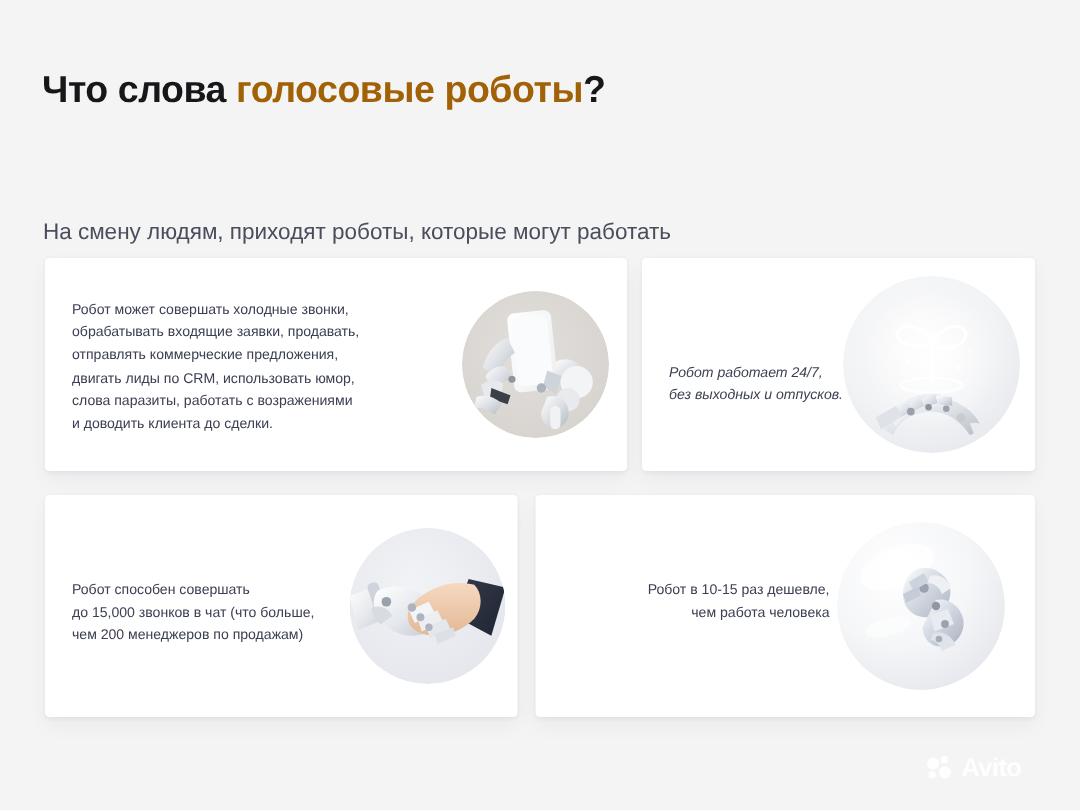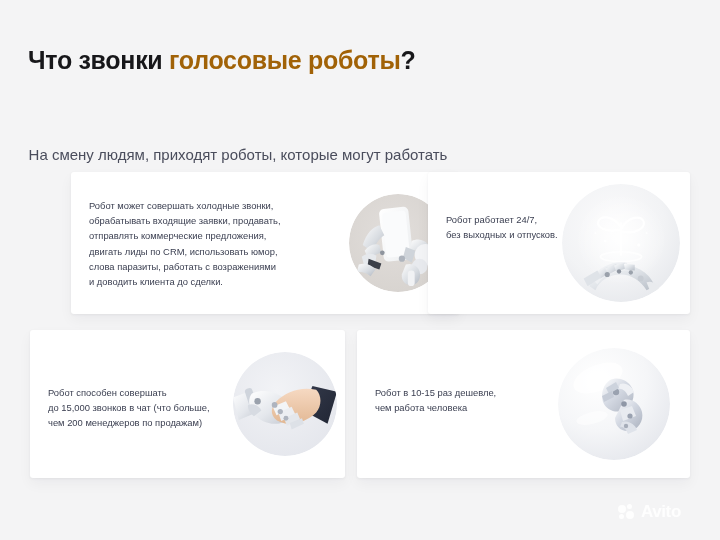--- a/index.html
+++ b/index.html
@@ -67,36 +67,36 @@
   }
 
   
   .card {
     position: absolute;
     background: #ffffff;
     border-radius: 3px;
     box-shadow: 0 1px 3px rgba(30,32,48,0.055), 0 6px 14px rgba(30,32,48,0.045);
     overflow: hidden;
   }
-  .card-1 { left: 30px;  top: 172px; width: 388px; height: 142px; margin-left: 41px; }
+  .card-1 { left: 30px;  top: 172px; width: 388px; height: 142px; }
   .card-2 { left: 428px; top: 172px; width: 262px; height: 142px; }
   .card-3 { left: 30px;  top: 330px; width: 315px; height: 148px; }
   .card-4 { left: 357px; top: 330px; width: 333px; height: 148px; }
 
   .card-text {
     position: absolute;
     font-size: 9.4px;
     line-height: 1.62;
     color: #3c4052;
     white-space: pre-line;
   }
   .card-1 .card-text { left: 18px; top: 26px; width: 250px; }
-  .card-2 .card-text { left: 18px; top: 40px; width: 160px; }
+  .card-2 .card-text { left: 18px; top: 68px; width: 160px; font-style: italic; }
   .card-3 .card-text { left: 18px; top: 55px; width: 215px; }
-  .card-4 .card-text { left: 18px; top: 55px; width: 190px; }
+  .card-4 .card-text { left: 6px; top: 55px; width: 190px; text-align: right; }
 
   
   .circle-img {
     position: absolute;
     border-radius: 50%;
     overflow: hidden;
   }
   .card-1 .circle-img { right: 12px;  top: 22px; width: 98px;  height: 98px; }
   .card-2 .circle-img { right: 10px;  top: 12px; width: 118px; height: 118px; }
   .card-3 .circle-img { right: 8px;   top: 22px; width: 104px; height: 104px; }
@@ -136,21 +136,21 @@
     letter-spacing: -0.4px;
     line-height: 1;
   }
 </style>
 </head>
 <body>
 
 <div class="page">
 
   <div class="header">
-    <h1 class="page-title"><span class="plain">Что звонки </span><span class="accent">голосовые роботы</span><span class="plain">?</span></h1>
+    <h1 class="page-title"><span class="plain">Что слова </span><span class="accent">голосовые роботы</span><span class="plain">?</span></h1>
   </div>
 
   <p class="lead-2">На смену людям, приходят роботы, которые могут работать намного продуктивнее обычных сотрудников.</p>
 
   <div class="card card-1">
     <div class="card-text">Робот может совершать холодные звонки,
 обрабатывать входящие заявки, продавать,
 отправлять коммерческие предложения,
 двигать лиды по CRM, использовать юмор,
 слова паразиты, работать с возражениями

